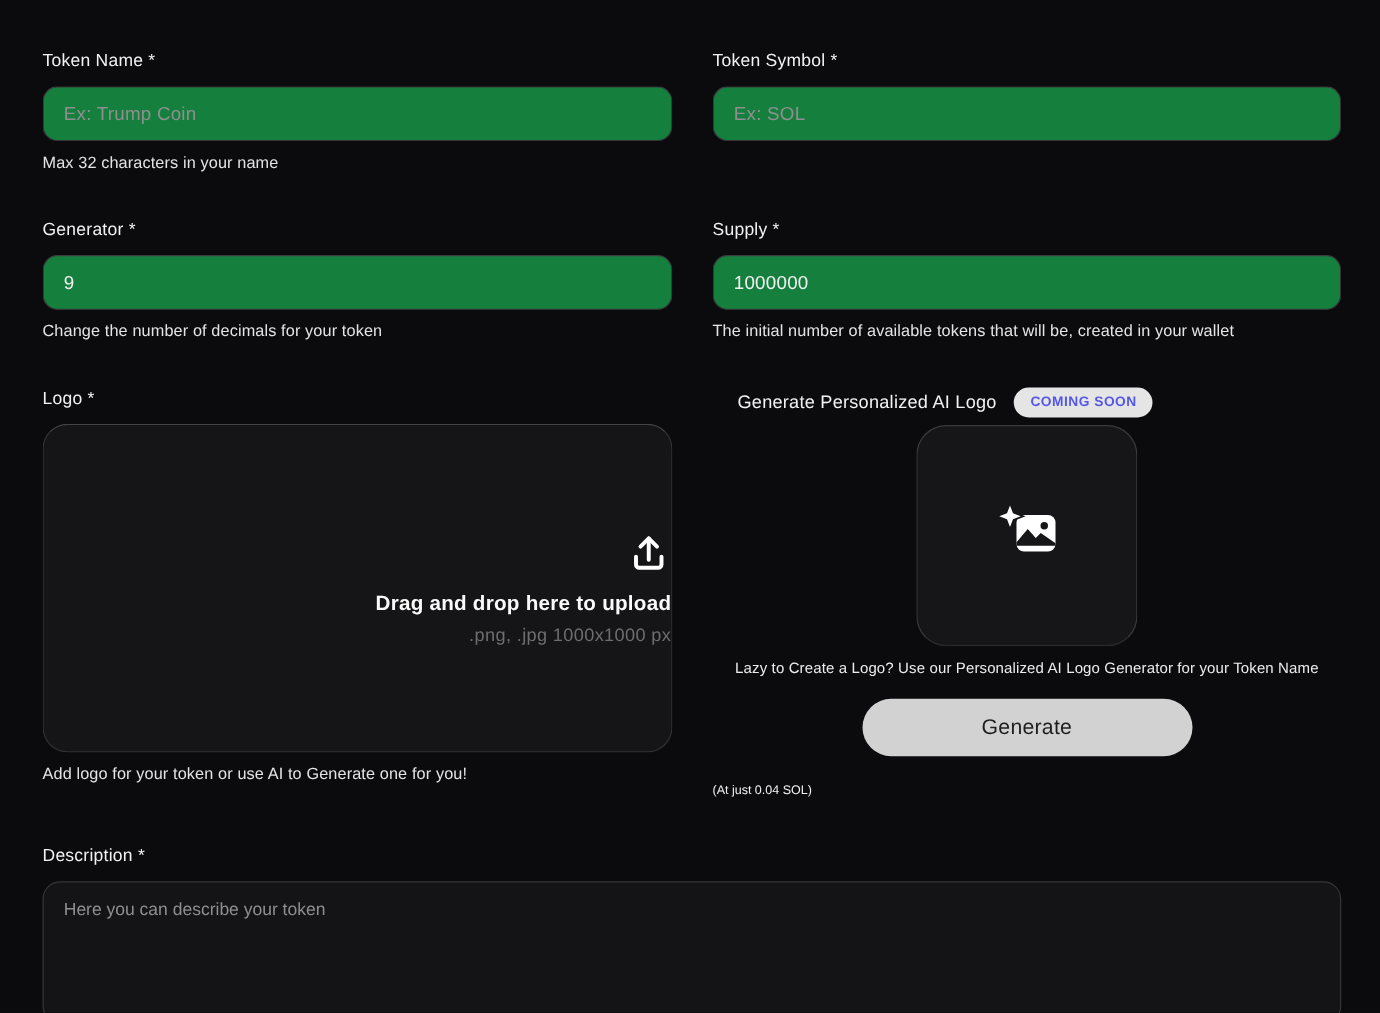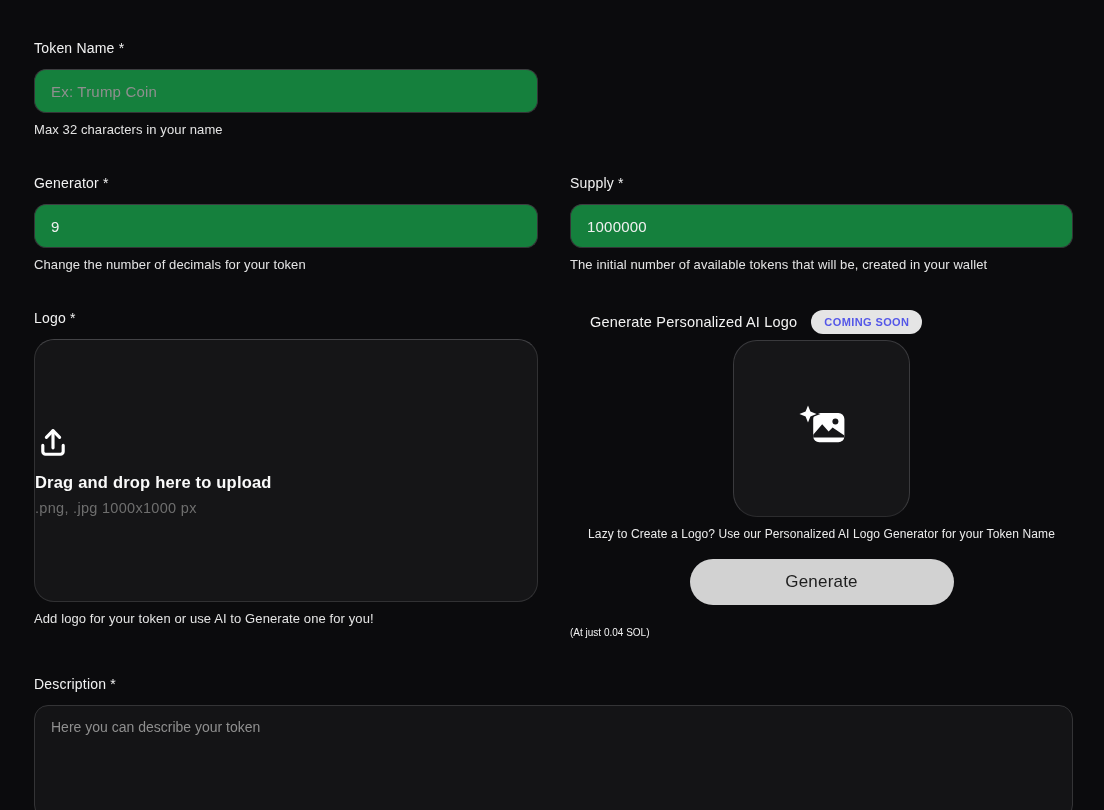--- a/index.html
+++ b/index.html
@@ -52,21 +52,21 @@
   
   .dropzone {
     width: 100%;
     height: 263px;
     background: #151517;
     border: 1px solid #313133;
     border-top-color: #434346;
     border-radius: 20px;
     display: flex;
     flex-direction: column;
-    align-items: flex-start;
+    align-items: flex-end;
     justify-content: center;
     cursor: pointer;
   }
   .dz-icon { margin-bottom: 8px; }
   .dz-title { font-size: 16.5px; font-weight: bold; letter-spacing: 0.2px; color: #fafafa; }
   .dz-hint { margin-top: 8px; font-size: 14.5px; color: #6e6e6e; letter-spacing: 0.3px; }
   
   .ai-header { display: flex; align-items: center; height: 24px; }
   .ai-title { font-size: 14.5px; letter-spacing: 0.2px; color: #f2f2f2; margin-left: 20px; }
   .badge {
@@ -134,20 +134,22 @@
 <div class="page">
   <div class="grid">
 
     <div class="field">
       <label>Token Name *</label>
       <input type="text" class="text-input" placeholder="Ex: Trump Coin" style="">
       <div class="helper">Max 32 characters in your name</div>
     </div>
 
     <div class="field">
+      <label>Token Symbol *</label>
+      <input type="text" class="text-input" placeholder="Ex: SOL" style="">
     </div>
 
     <div class="field">
       <label>Generator *</label>
       <input type="text" class="text-input" value="9" style="">
       <div class="helper">Change the number of decimals for your token</div>
     </div>
 
     <div class="field">
       <label>Supply *</label>

